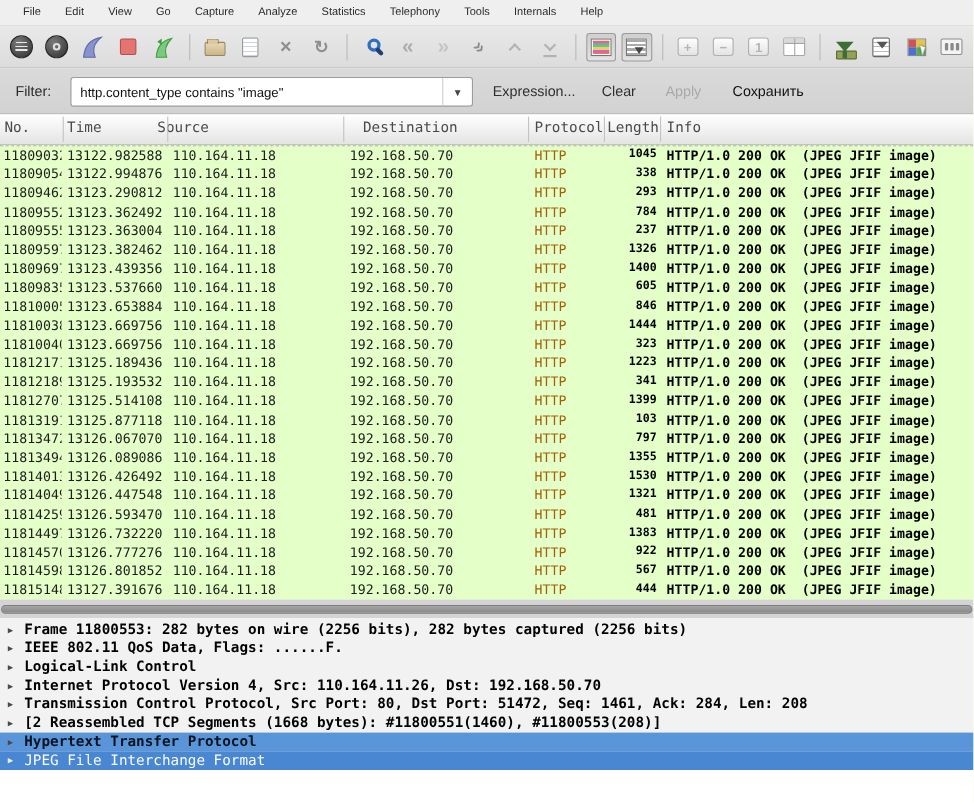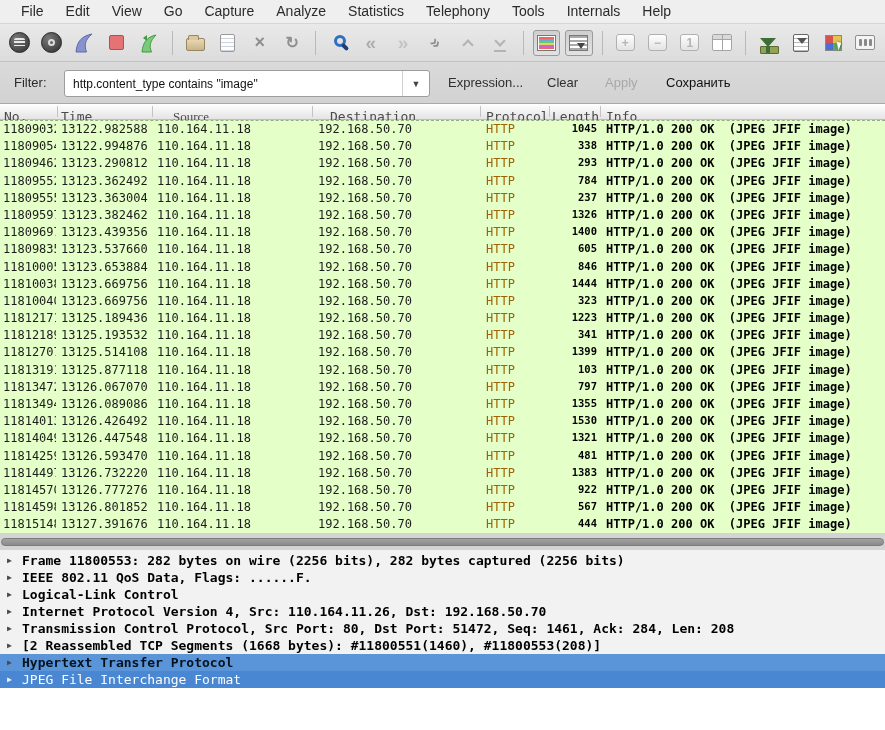--- a/index.html
+++ b/index.html
@@ -2,21 +2,21 @@
 <html><head>
 <meta charset="utf-8">
 <style>
   html,body{margin:0;padding:0;width:885px;height:730px;overflow:hidden;
     background:#ffffff;font-family:"Liberation Sans",sans-serif;-webkit-font-smoothing:antialiased;}
   *{box-sizing:border-box;}
 
   
   .menubar{height:24px;background:#efefef;border-bottom:1px solid #d6d6d6;
     display:flex;align-items:center;padding-left:10px;gap:0;}
-  .menu-item{font-size:14px;color:#2b2b2b;padding:0 11px;line-height:23px;cursor:default;}
+  .menu-item{font-size:10px;color:#2b2b2b;padding:0 11px;line-height:23px;cursor:default;}
 
   
   .toolbar{height:38px;background:linear-gradient(#e9e9e9,#dcdcdc);
     border-bottom:1px solid #c2c2c2;display:flex;align-items:center;padding:0 6px;gap:5px;}
   .tb-btn{width:29px;height:26px;display:flex;align-items:center;justify-content:center;position:relative;}
   .tb-sep{width:1px;height:24px;background:#b9b9b9;margin:0 4px;flex:0 0 1px;}
   .tb-btn.pressed{border:1px solid #9a9a9a;border-radius:3px;background:linear-gradient(#cfcfcf,#e2e2e2);}
 
   .icon-sphere{width:21px;height:21px;border-radius:50%;background:radial-gradient(circle at 35% 30%,#7a7a7a,#2e2e2e);
     border:1px solid #222;display:flex;align-items:center;justify-content:center;}
@@ -72,24 +72,24 @@
   .filter-dropdown{width:27px;border-left:1px solid #cfcfcf;display:flex;align-items:center;justify-content:center;}
   .caret{font-size:9px;color:#444;}
   .filter-btn{position:absolute;top:13px;font-size:13px;color:#2f2f2f;cursor:default;}
   .filter-btn.disabled{color:#a8a8a8;}
   #btn-expression{left:448px;}
   #btn-clear{left:547px;}
   #btn-apply{left:605px;}
   #btn-save{left:666px;color:#111;}
 
   
-  .pheader{height:16px;background:linear-gradient(#ffffff,#e4e4e4);border-bottom:1px solid #bdbdbd;position:relative;
+  .pheader{height:28px;background:linear-gradient(#ffffff,#e4e4e4);border-bottom:1px solid #bdbdbd;position:relative;
     font-family:"DejaVu Sans Mono","Liberation Mono",monospace;font-size:13px;color:#4a4a4a;}
   .pheader .hcell{position:absolute;top:5px;}
-  .h-no{left:4px;}.h-time{left:61px;}.h-src{left:173px;font-family:Liberation Serif, serif;}.h-dst{left:318px;padding-left:12px;}
+  .h-no{left:4px;}.h-time{left:61px;}.h-src{left:143px;}.h-dst{left:318px;padding-left:12px;}
   .h-proto{left:486px;}.h-len{left:552px;}.h-info{left:606px;}
   .hsep{position:absolute;top:2px;bottom:2px;width:1px;background:#c3c3c3;}
 
   .plist{height:413px;background:#e4ffc7;overflow:hidden;}
   .prow{height:17.2px;position:relative;font-family:"DejaVu Sans Mono","Liberation Mono",monospace;
     font-size:12px;line-height:17px;color:#1c1c1c;background:#e4ffc7;border-top:1px solid transparent;}
   .prow.focused{border-top:1px dashed #9aa98a;}
   .cell{position:absolute;top:0;white-space:pre;overflow:hidden;}
   .c-no{left:3px;width:53px;}
   .c-time{left:61px;width:91px;}

